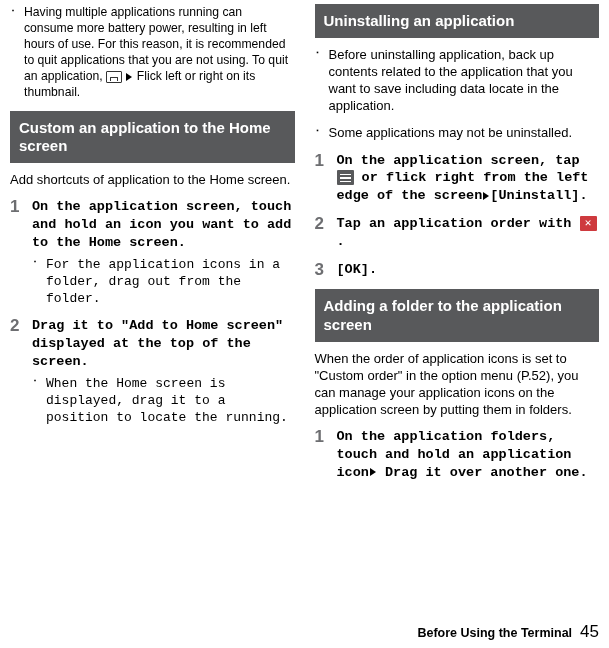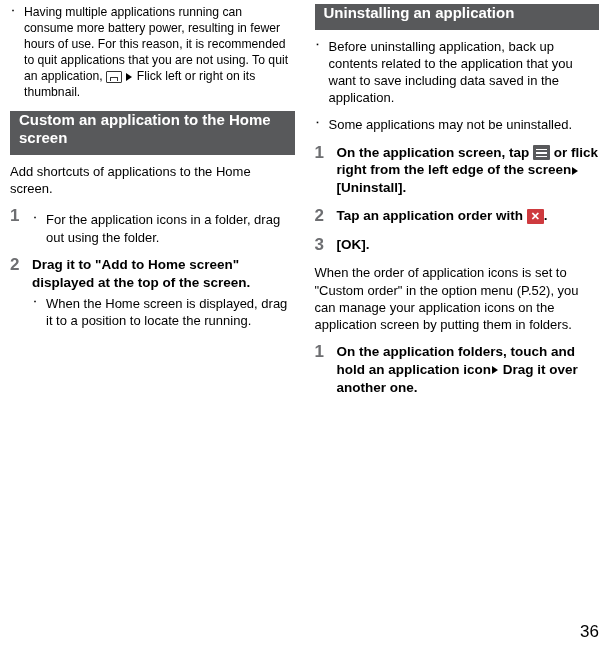--- a/index.html
+++ b/index.html
@@ -3,25 +3,25 @@
 <meta charset="utf-8">
 <style>
   * { box-sizing: border-box; margin: 0; padding: 0; }
   body { font-family: Arial, Helvetica, sans-serif; width: 609px; height: 648px; background: #fff; color: #000; overflow: hidden; }
   .page { display: flex; height: 618px; }
   .col { width: 50%; padding: 4px 10px 0 10px; }
   .col.left { border-right: 0; }
   .bullet-para { font-size: 12.2px; line-height: 1.32; margin-bottom: 10px; display: flex; }
   .bullet-dot { width: 14px; flex-shrink:0; font-size:12px; }
   .bullet-text {}
-  .section-header { background: #58595b; color: #fff; font-weight: bold; font-size: 15px; padding: 0 9px 7px 9px; line-height:1.25; margin: 8px 0 8px 0; }
+  .section-header { background: #58595b; color: #fff; font-weight: bold; font-size: 15px; padding: 8px 9px 7px 9px; line-height:1.25; margin: 8px 0 8px 0; }
   .intro { font-size: 13px; line-height: 1.32; margin-bottom: 10px; }
   .step { display: flex; margin-bottom: 10px; }
   .step-num { width: 22px; flex-shrink:0; font-weight: bold; font-size: 17px; color: #6d6e71; line-height:1.1; }
-  .step-body { flex: 1; }
+  .step-body { flex: 1; font-family: Liberation Mono, monospace; }
   .step-title { font-weight: bold; font-size: 13.5px; line-height: 1.32; }
   .step-sub { font-size: 13px; line-height: 1.32; margin-top: 4px; display:flex;}
   .step-sub .bullet-dot { width:14px; }
   .icon-box { display:inline-block; border:1.5px solid #333; width:16px; height:12px; position:relative; vertical-align:middle; border-radius:1px; }
   .icon-box::after { content:""; position:absolute; left:3px; right:3px; bottom:1px; height:3px; border:1px solid #333; border-bottom:0; border-radius:1px 1px 0 0;}
   .icon-menu { display:inline-flex; flex-direction:column; justify-content:center; align-items:center; width:17px; height:15px; background:#58595b; vertical-align:middle; border-radius:1px; gap:2px; padding:3px 3px;}
   .icon-menu span{ display:block; height:1.5px; width:100%; background:#fff;}
   .icon-x { display:inline-flex; width:17px; height:15px; background:#ce3a3e; color:#fff; font-size:11px; font-weight:bold; align-items:center; justify-content:center; vertical-align:middle; border-radius:1px;}
   .tri { display:inline-block; width:0;height:0;border-top:4px solid transparent;border-bottom:4px solid transparent;border-left:6px solid #000; vertical-align:middle; margin:0 1px;}
   .tri-bold { border-left-color:#000; }
@@ -30,36 +30,37 @@
   .footer-page { font-size:17px; font-weight:400;}
 </style>
 </head>
 <body>
 
 <div class="page">
   <div class="col left">
     <div class="bullet-para">
       <div class="bullet-dot">･</div>
       <div class="bullet-text">
-        <span>Having multiple applications running can consume more battery power, resulting in fewer hours of use. For this reason, it is recommended to quit applications that you are not using. To quit an application, </span>
+        <span>Having multiple applications running can consume more battery power, resulting in left hours of use. For this reason, it is recommended to quit applications that you are not using. To quit an application, </span>
         <span class="icon-box"></span>
         <span class="tri"></span>
         <span>Flick left or right on its thumbnail.</span>
       </div>
     </div>
 
     <div class="section-header">Custom an application to the Home screen</div>
-    <div class="intro">Add shortcuts of applications to the Home screen.</div>
+    <div class="intro">Add shortcuts of application to the Home screen.</div>
 
     <div class="step">
       <div class="step-num">1</div>
       <div class="step-body">
+        <div class="step-title">On the application screen, touch and hold an icon you want to add to the Home screen.</div>
         <div class="step-sub">
           <div class="bullet-dot">･</div>
-          <div>For the application icons in a folder, drag out using the folder.</div>
+          <div>For the application icons in a folder, drag out from the folder.</div>
         </div>
       </div>
     </div>
 
     <div class="step">
       <div class="step-num">2</div>
       <div class="step-body">
         <div class="step-title">Drag it to "Add to Home screen" displayed at the top of the screen.</div>
         <div class="step-sub">
           <div class="bullet-dot">･</div>
@@ -67,21 +68,21 @@
         </div>
       </div>
     </div>
   </div>
 
   <div class="col right">
     <div class="section-header" style="margin-top:0">Uninstalling an application</div>
 
     <div class="bullet-para" style="font-size:13px">
       <div class="bullet-dot">･</div>
-      <div>Before uninstalling application, back up contents related to the application that you want to save including data saved in the application.</div>
+      <div>Before uninstalling application, back up contents related to the application that you want to save including data locate in the application.</div>
     </div>
     <div class="bullet-para" style="font-size:13px">
       <div class="bullet-dot">･</div>
       <div>Some applications may not be uninstalled.</div>
     </div>
 
     <div class="step">
       <div class="step-num">1</div>
       <div class="step-body">
         <div class="step-title">
@@ -106,30 +107,32 @@
       </div>
     </div>
 
     <div class="step">
       <div class="step-num">3</div>
       <div class="step-body">
         <div class="step-title">[OK].</div>
       </div>
     </div>
 
+    <div class="section-header">Adding a folder to the application screen</div>
     <div class="intro">When the order of application icons is set to "Custom order" in the option menu (P.52), you can manage your application icons on the application screen by putting them in folders.</div>
 
     <div class="step">
       <div class="step-num">1</div>
       <div class="step-body">
         <div class="step-title">
           <span>On the application folders, touch and hold an application icon</span><span class="tri tri-bold"></span>
           <span>Drag it over another one.</span>
         </div>
       </div>
     </div>
 
   </div>
 </div>
 
 <div class="footer">
-  <span class="footer-page">36</span>
+  <span class="footer-label">Before Using the Terminal</span>
+  <span class="footer-page">45</span>
 </div>
 
 </body></html>

